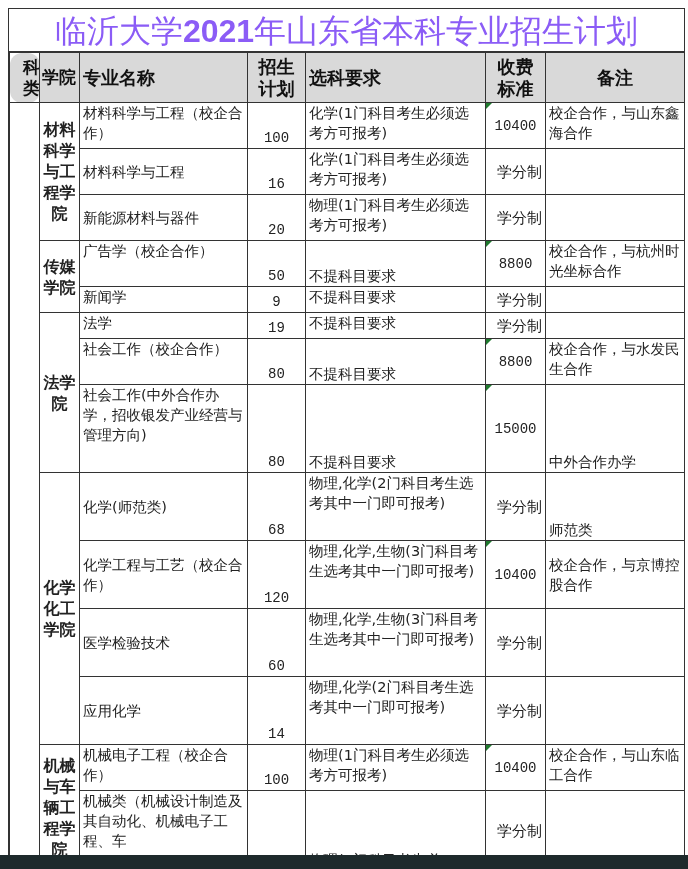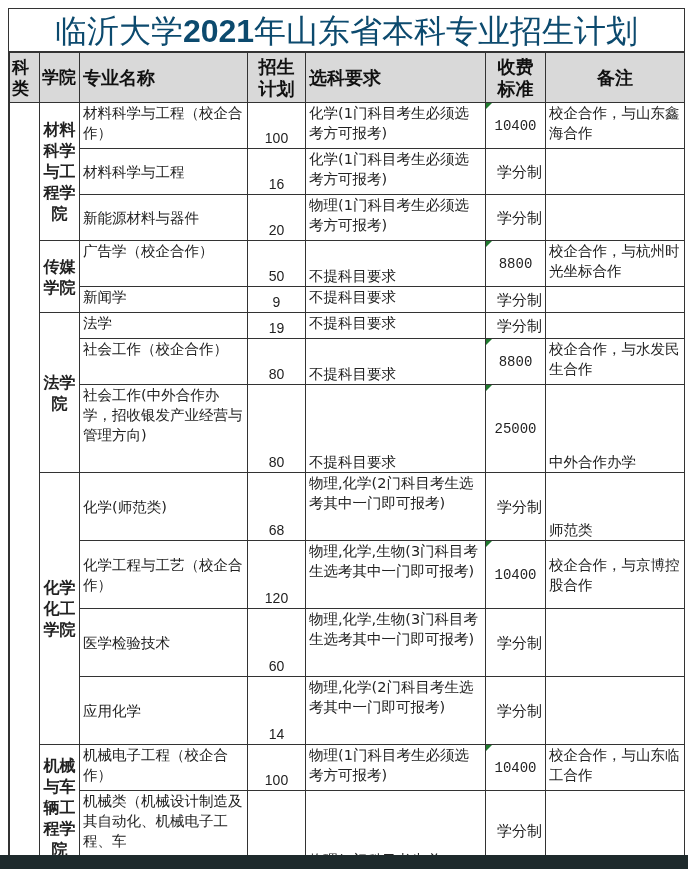--- a/index.html
+++ b/index.html
@@ -9,34 +9,34 @@
     font-family:"DejaVu Sans", sans-serif;
     color:#222;
   }
   .sheet {
     position:absolute; left:8px; top:8px; width:675px;
     border:1.5px solid #333; border-bottom:none;
   }
   .title {
     height:42px; line-height:44px; text-align:center;
     font-family:"DejaVu Serif", serif;
-    font-size:32px; color:#0c4a6e; border-bottom:1.5px solid #333;
+    font-size:32px; color:#8b5cf6; border-bottom:1.5px solid #333;
     letter-spacing:0px; white-space:nowrap; overflow:hidden;
   }
   .title b { font-family:"Liberation Sans", sans-serif; font-weight:bold; }
   table { border-collapse:collapse; width:675px; table-layout:fixed; }
   td, th { border:1.5px solid #333; padding:0 3px; vertical-align:top; font-size:14.5px; line-height:20px; overflow:hidden; }
   th {
     background:#d9d9d9; font-weight:bold; font-size:18px; line-height:22px;
     text-align:left; vertical-align:middle; padding:2px 3px; color:#111;
   }
   th.c { text-align:center; }
   td.kl { border-top:none; border-bottom:none; }
   td.college { font-size:16px; line-height:21px; vertical-align:middle; text-align:center; padding:0 2px;font-weight:bold; }
-  td.num { text-align:center; vertical-align:bottom; font-family:Liberation Sans, sans-serif; font-size:14px; }
+  td.num { text-align:center; vertical-align:bottom; font-family:Liberation Mono, monospace; font-size:14px; }
   td.fee { text-align:center; vertical-align:middle; position:relative; font-family:Liberation Mono, monospace; font-size:14px; }
   td.fee.cn { font-family:"DejaVu Sans", sans-serif; font-size:15px;text-align:right; }
   td.fee.flag::before {
     content:""; position:absolute; left:0; top:0; width:0; height:0;
     border-top:6px solid #1f7a2e; border-right:6px solid transparent;
   }
   td.req.bottom, td.note.bottom { vertical-align:bottom; }
   td.mid { vertical-align:middle; }
   .bottom-bar {
     position:absolute; left:0; right:0; bottom:0; height:14px; background:#1e2a2c;
@@ -52,21 +52,21 @@
       <col style="width:30px">
         <col style="width:40px">
         <col style="width:168px">
         <col style="width:58px">
         <col style="width:180px">
         <col style="width:60px">
         <col style="width:139px">
     </colgroup>
     <thead>
       <tr style="height:50px">
-        <th style="font-size:17px;line-height:21px;padding:1px 2px;">科类</th>
+        <th style="font-size:17px;line-height:21px;padding:1px 13px;border-radius:12px;">科类</th>
         <th style="font-size:17px;line-height:21px;padding:1px 2px;">学院</th>
         <th>专业名称</th>
         <th class="c">招生计划</th>
         <th>选科要求</th>
         <th class="c">收费标准</th>
         <th class="c">备注</th>
       </tr>
     </thead>
     <tbody>
 
@@ -122,21 +122,21 @@
         <td>社会工作（校企合作）</td>
         <td class="num">80</td>
         <td class="req bottom">不提科目要求</td>
         <td class="fee flag">8800</td>
         <td>校企合作，与水发民生合作</td>
       </tr>
       <tr style="height:88px">
         <td>社会工作(中外合作办学，招收银发产业经营与管理方向)</td>
         <td class="num">80</td>
         <td class="req bottom">不提科目要求</td>
-        <td class="fee flag">25000</td>
+        <td class="fee flag">15000</td>
         <td class="note bottom">中外合作办学</td>
       </tr>
 
       <tr style="height:68px">
         <td class="college" rowspan="4">化学化工学院</td>
         <td class="mid">化学(师范类)</td>
         <td class="num">68</td>
         <td>物理,化学(2门科目考生选考其中一门即可报考)</td>
         <td class="fee cn">学分制</td>
         <td class="note bottom">师范类</td>

